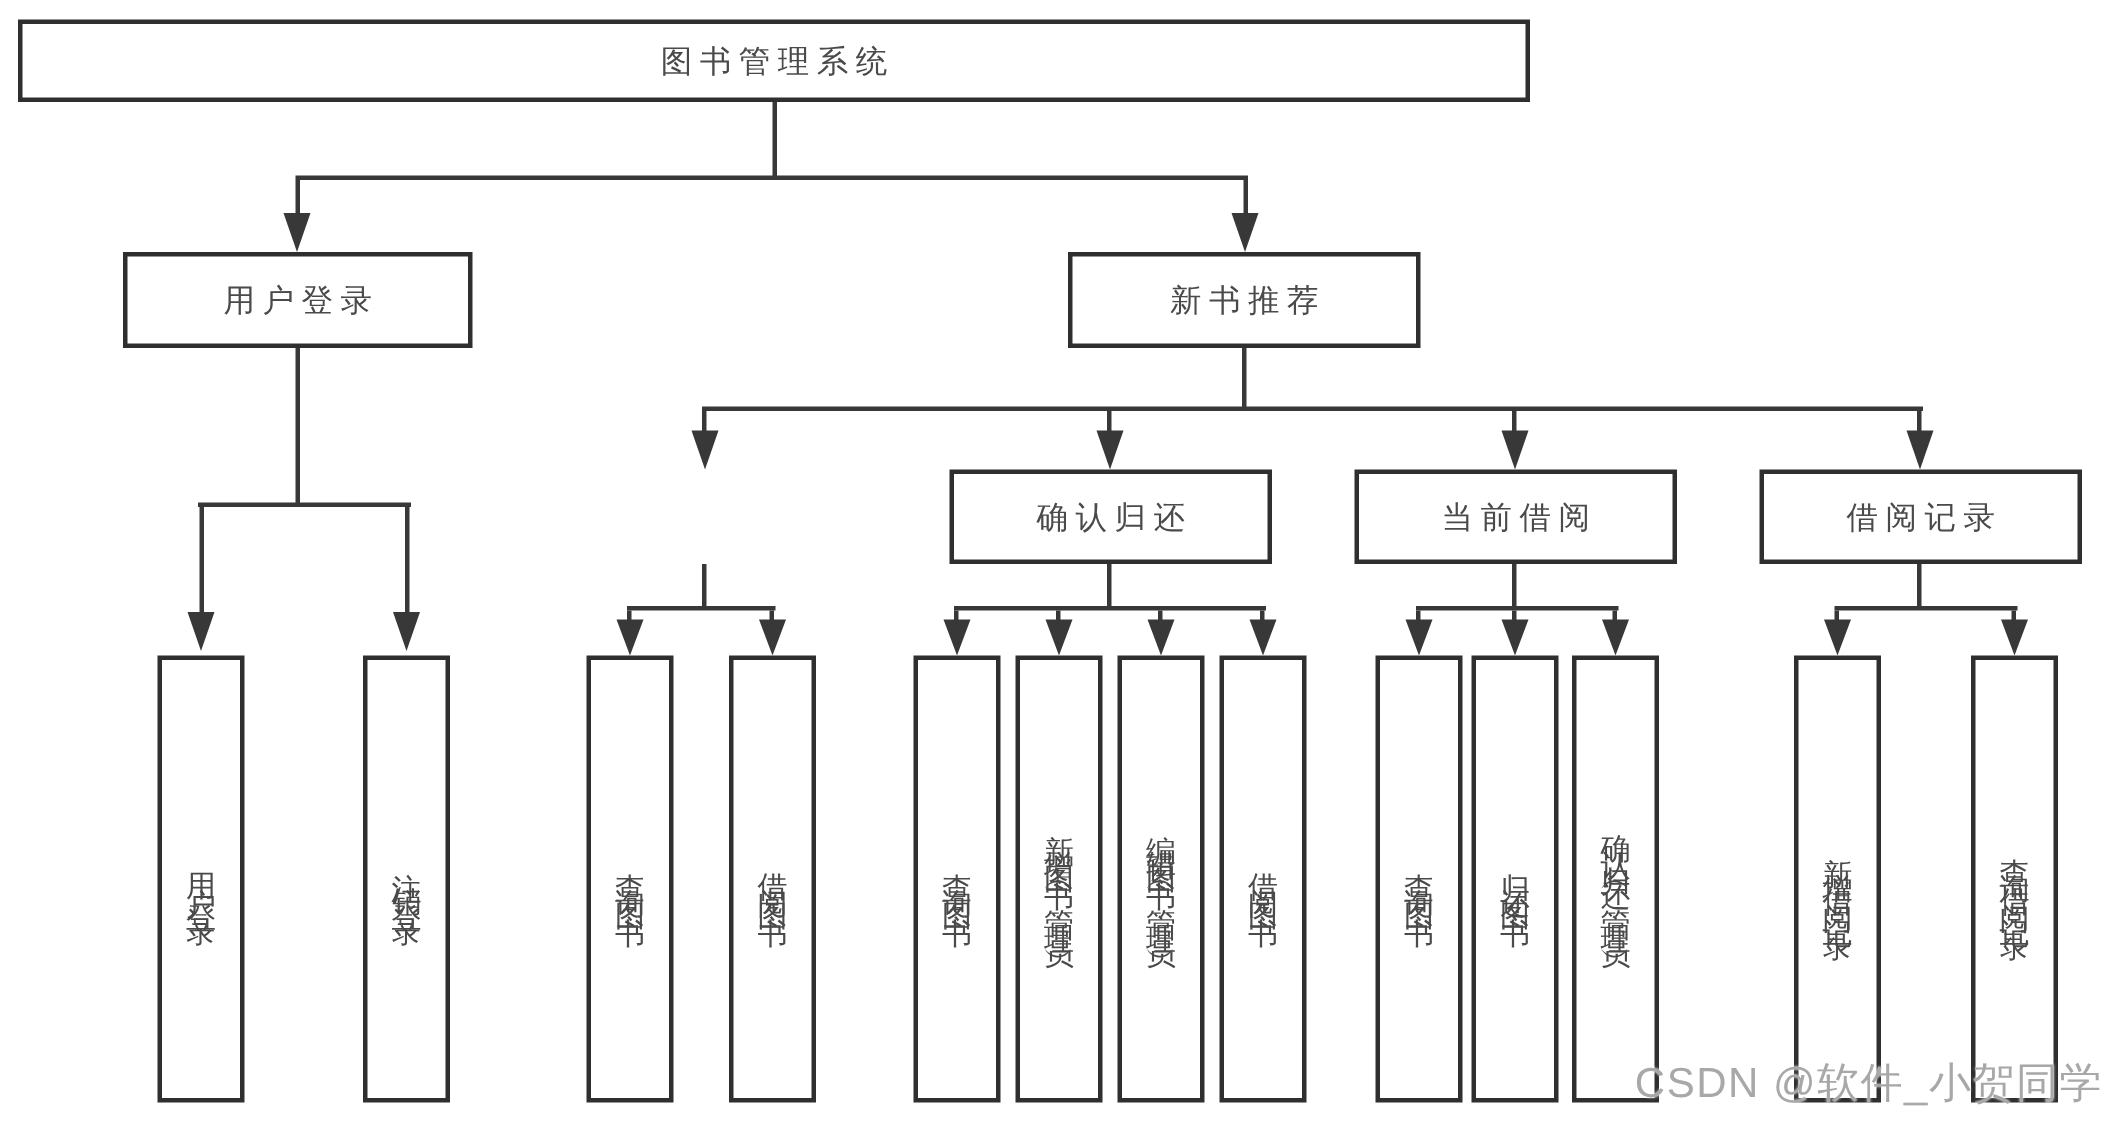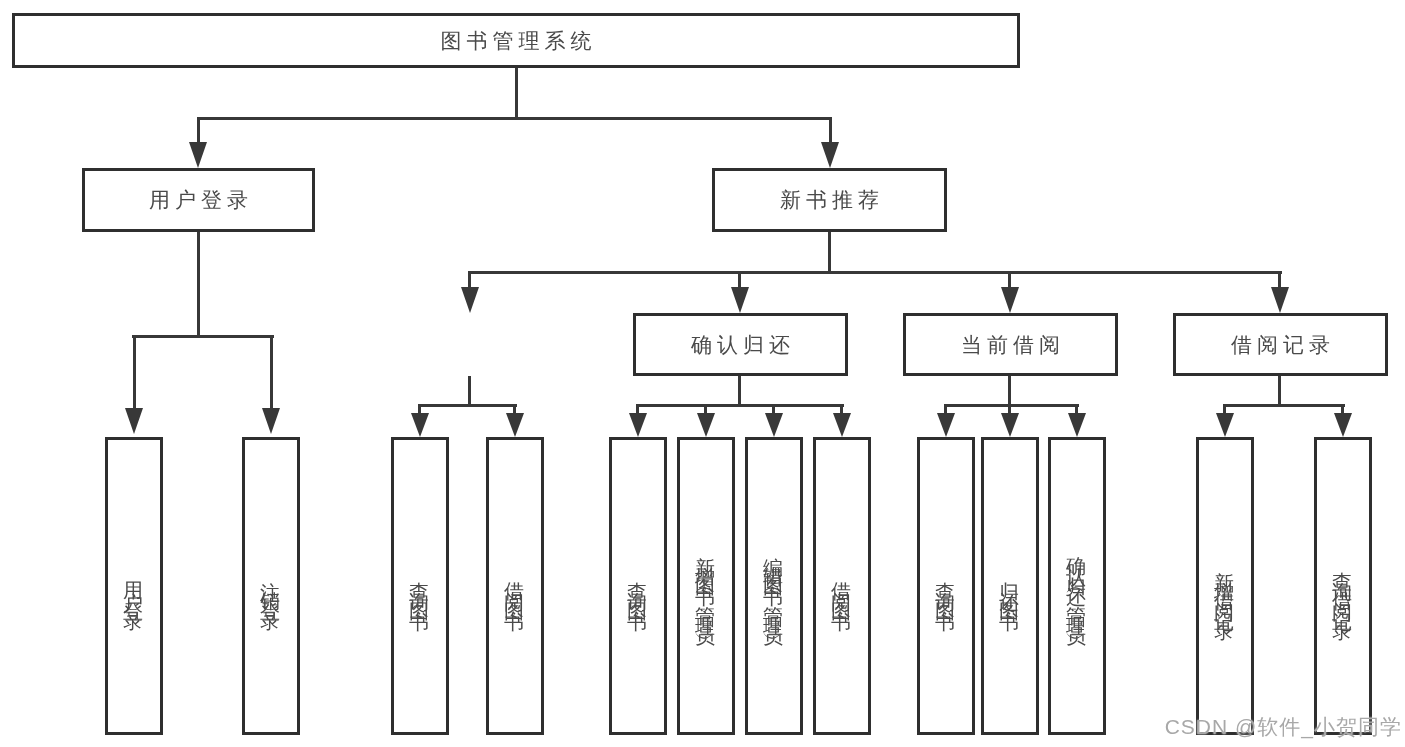--- a/index.html
+++ b/index.html
@@ -33,21 +33,21 @@
     font-size:21px;letter-spacing:5px;color:var(--text);
     white-space:nowrap;text-indent:5px;
   }
   .vbox .label{
     writing-mode:vertical-rl;text-orientation:mixed;
     font-size:20px;letter-spacing:10px;text-indent:0;
     white-space:nowrap;
   }
   .watermark{
     position:absolute;right:3px;bottom:5px;z-index:5;
-    font-size:21px;color:#a8a8a8;letter-spacing:1px;
+    font-size:28px;color:#a8a8a8;letter-spacing:1px;
     text-shadow:0 0 2px #ffffff;
   }
 </style>
 </head>
 <body>
 
 <div id="stage">
 
   <div class="box" style="left:12px;top:13px;width:1008px;height:55px">
     <span class="label">图书管理系统</span>

